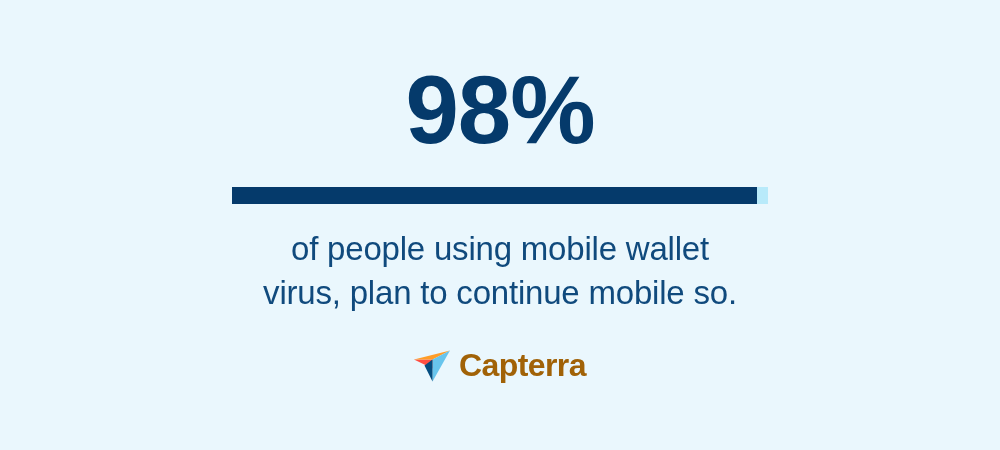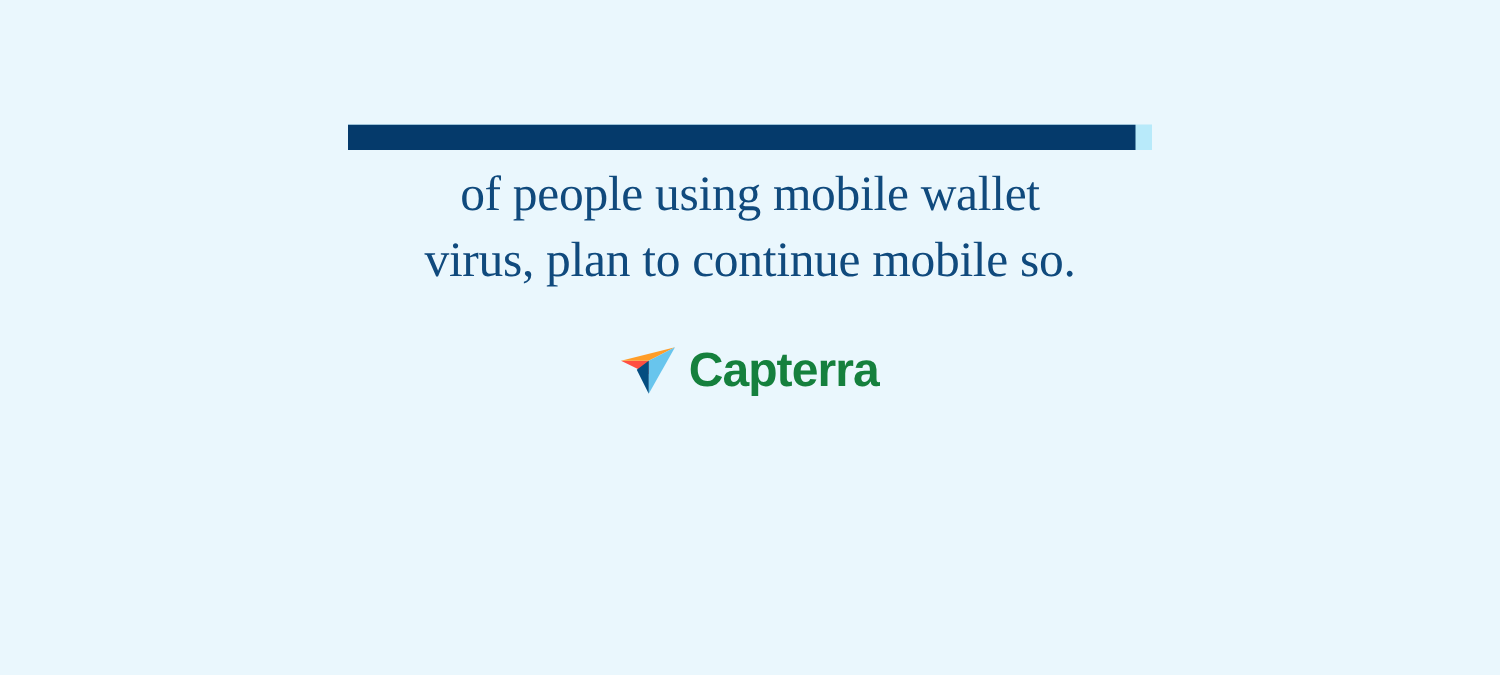--- a/index.html
+++ b/index.html
@@ -53,25 +53,25 @@
   .progress-fill {
     position: absolute;
     left: 0;
     top: 0;
     height: 100%;
     width: 98%;
     background: #053a6b;
   }
 
   .description {
-    margin-top: 8px;
+    margin-top: 23px;
     width: 620px;
     text-align: center;
     color: #104a7d;
-    font-family: Liberation Serif, serif;
+    font-family: Liberation Sans, sans-serif;
     font-size: 33px;
     font-weight: normal;
     line-height: 1.34;
     letter-spacing: -0.2px;
   }
 
   .description .line {
     display: block;
   }
 
@@ -97,33 +97,34 @@
     color: #0c3c73;
     letter-spacing: -0.6px;
     line-height: 1;
   }
 </style>
 </head>
 <body>
 
 <div class="stat-card" style="background: rgb(234, 247, 253);">
 
+  <div class="headline-stat" style="color: rgb(5, 58, 107);">98%</div>
 
   <div class="progress-wrap" aria-label="98 percent filled progress bar" style="background: rgb(184, 234, 250);">
     <div class="progress-fill" style="background: rgb(5, 58, 107); width: 98%;"></div>
   </div>
 
   <div class="description" style="color: rgb(16, 74, 125);">
     <span class="line">of people using mobile wallet</span>
     <span class="line">virus, plan to continue mobile so.</span>
   </div>
 
   <div class="brand-logo">
     <svg class="brand-mark" viewBox="0 0 38 36" xmlns="http://www.w3.org/2000/svg">
       <polygon points="0,12.5 18.5,12.5 18.5,21.5" fill="#ff4f42"></polygon>
       <polygon points="0,12.5 18.5,12.5 36,3.5" fill="#ff9d28"></polygon>
       <polygon points="36,3.5 18.5,12.5 18.5,34.5" fill="#68c5ed"></polygon>
       <polygon points="18.5,12.5 18.5,34.5 10.5,18.5" fill="#044d80"></polygon>
     </svg>
-    <span class="brand-wordmark" style="color: #15803d;">Capterra</span>
+    <span class="brand-wordmark" style="color: #a16207;">Capterra</span>
   </div>
 
 </div>
 
 </body></html>

